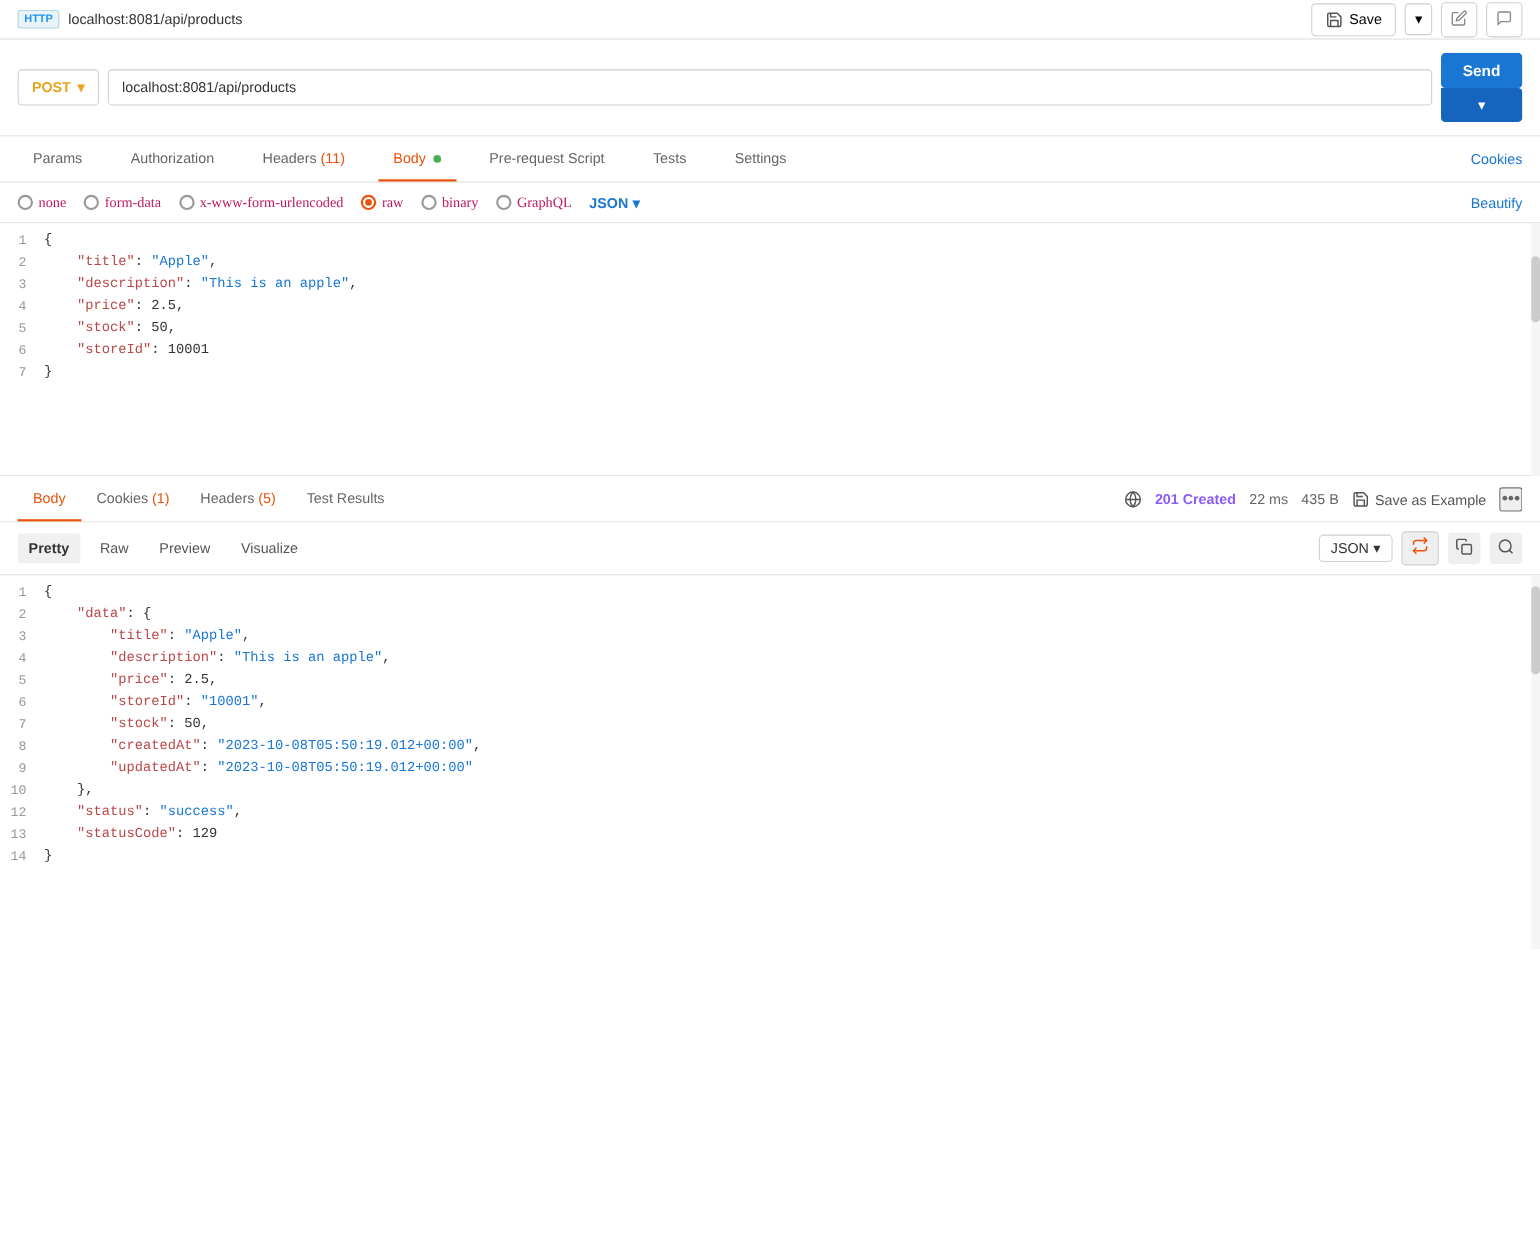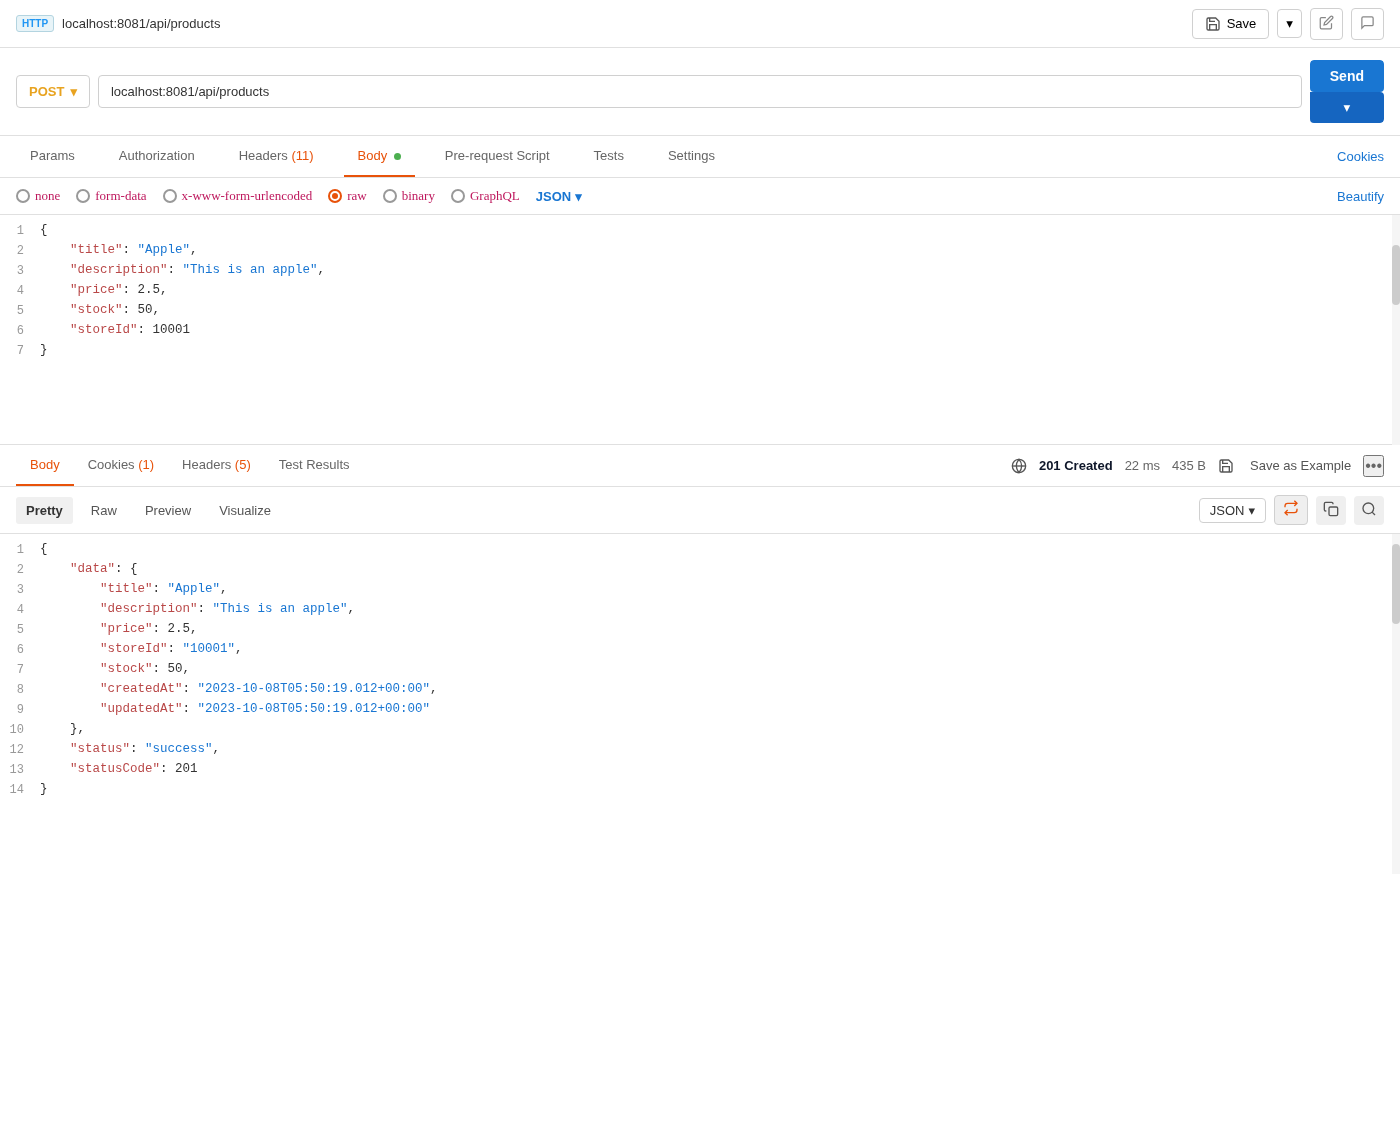--- a/index.html
+++ b/index.html
@@ -2,21 +2,21 @@
 <html><head>
   <meta charset="utf-8">
   <style>
     * { box-sizing: border-box; margin: 0; padding: 0; }
     body { font-family: -apple-system, BlinkMacSystemFont, 'Segoe UI', sans-serif; background: #fff; font-size: 13px; color: #333; }
     
     
     .top-bar {
       display: flex; align-items: center; justify-content: space-between;
       padding: 8px 16px; border-bottom: 1px solid #e0e0e0; background: #fff;
-      height: 48px;
+      height: 36px;
     }
     .top-bar-left { display: flex; align-items: center; gap: 8px; }
     .http-badge {
       background: #e8f4f8; border: 1px solid #b3d4e0; color: #2196f3;
       font-size: 10px; font-weight: 700; padding: 2px 5px; border-radius: 3px;
     }
     .top-url { font-size: 13px; color: #333; }
     .top-bar-right { display: flex; align-items: center; gap: 8px; }
     .save-btn {
       display: flex; align-items: center; gap: 6px;
@@ -95,23 +95,23 @@
     .s { color: #1976d2; } 
     .n { color: #333; } 
     .p { color: #333; } 
 
     
     .response-tabs-bar {
       display: flex; align-items: center; padding: 0 16px;
       border-bottom: 1px solid #e0e0e0; gap: 0; background: #fff;
     }
     .resp-status { margin-left: auto; display: flex; align-items: center; gap: 12px; }
-    .status-201 { color: #0f172a; font-weight: 600; }
+    .status-201 { color: #8b5cf6; font-weight: 600; }
     .status-meta { color: #666; }
-    .save-example { display: flex; align-items: center; gap: 16px; color: #555; cursor: pointer; }
+    .save-example { display: flex; align-items: flex-end; gap: 5px; color: #555; cursor: pointer; }
     .more-btn { color: #666; cursor: pointer; font-size: 16px; }
 
     
     .resp-format-bar {
       display: flex; align-items: center; padding: 8px 16px; gap: 8px;
       border-bottom: 1px solid #e0e0e0; background: #fff;
     }
     .resp-tab { padding: 6px 10px; cursor: pointer; color: #555; border-radius: 3px; }
     .resp-tab.active { background: #f0f0f0; color: #333; font-weight: 600; }
     .resp-format-right { margin-left: auto; display: flex; align-items: center; gap: 8px; }
@@ -356,21 +356,21 @@
     <div class="code-line">
       <span class="line-num">10</span>
       <span class="line-content p">    },</span>
     </div>
     <div class="code-line">
       <span class="line-num">12</span>
       <span class="line-content">    <span class="k">"status"</span><span class="p">: </span><span class="s">"success"</span><span class="p">,</span></span>
     </div>
     <div class="code-line">
       <span class="line-num">13</span>
-      <span class="line-content">    <span class="k">"statusCode"</span><span class="p">: </span><span class="n">201</span></span>
+      <span class="line-content">    <span class="k">"statusCode"</span><span class="p">: </span><span class="n">129</span></span>
     </div>
     <div class="code-line">
       <span class="line-num">14</span>
       <span class="line-content p">}</span>
     </div>
   </div>
   <div class="scrollbar-v" style="right:0; top:0; height:100%; position:absolute; width:8px; background:#f5f5f5;">
     <div class="scrollbar-thumb" style="top:10px; height:80px;"></div>
   </div>
 </div>

